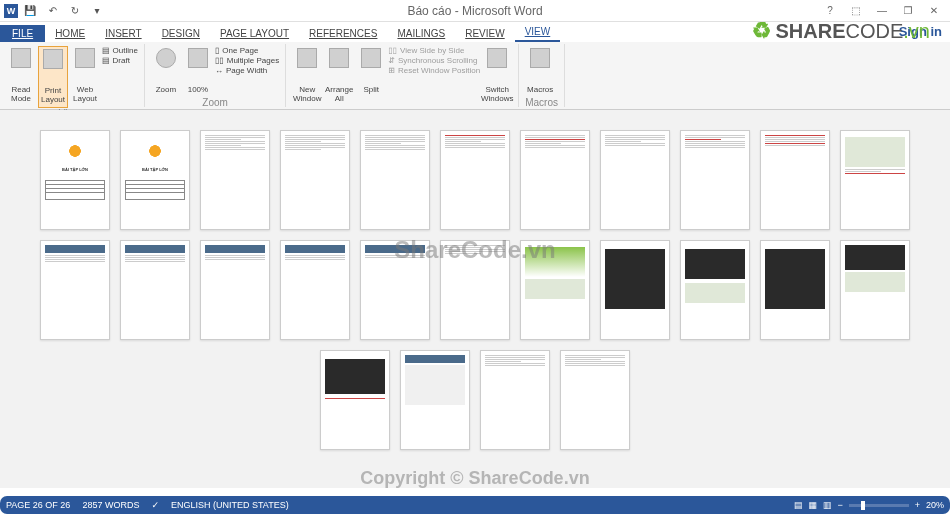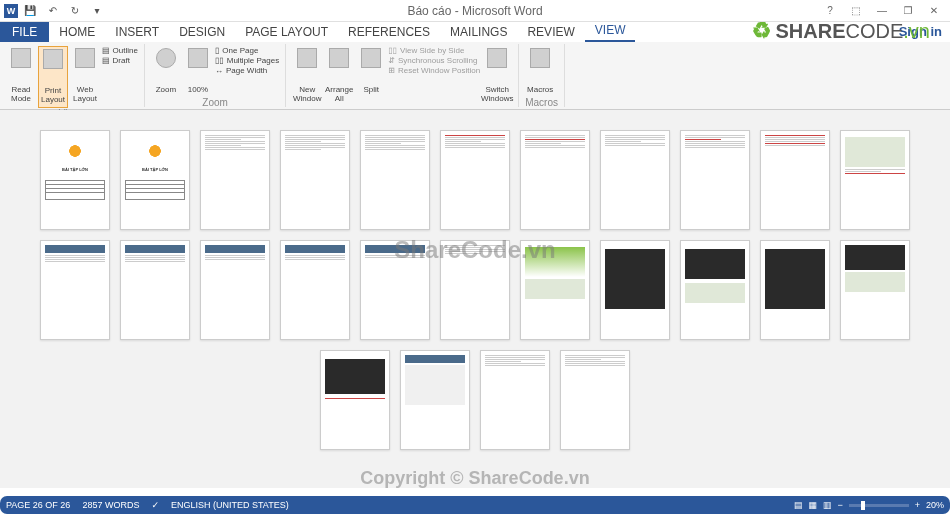--- a/index.html
+++ b/index.html
@@ -9,21 +9,21 @@
 .titlebar { height: 22px; background: #fff; display: flex; align-items: center; position: relative; border-bottom: 1px solid #e0e0e0; }
 .titlebar-left { display: flex; align-items: center; gap: 4px; padding-left: 4px; }
 .word-icon { width: 14px; height: 14px; background: #2b579a; color: #fff; font-size: 9px; font-weight: bold; display: flex; align-items: center; justify-content: center; }
 .qat-btn { width: 18px; height: 18px; display: flex; align-items: center; justify-content: center; color: #555; font-size: 10px; cursor: pointer; }
 .titlebar-center { position: absolute; left: 50%; transform: translateX(-50%); font-size: 12px; color: #666; }
 .titlebar-right { position: absolute; right: 4px; display: flex; align-items: center; gap: 2px; }
 .win-btn { width: 24px; height: 18px; display: flex; align-items: center; justify-content: center; color: #666; font-size: 10px; cursor: pointer; }
 
 
 .ribbon-tabs { height: 20px; display: flex; align-items: flex-end; background: #fff; padding-left: 0; }
-.tab { padding: 3px 10px; font-size: 12px; color: #444; cursor: pointer; text-transform: uppercase; }
+.tab { padding: 3px 10px; font-size: 10px; color: #444; cursor: pointer; text-transform: uppercase; text-decoration: underline; }
 .tab.file { background: #2b579a; color: #fff; padding: 3px 12px; }
 .tab.active { color: #2b579a; border-bottom: 2px solid #2b579a; }
 .signin { position: absolute; right: 8px; top: 24px; font-size: 13px; color: #2b579a; cursor: pointer; font-weight: bold; }
 
 
 .ribbon { height: 68px; background: #f5f5f5; border-bottom: 1px solid #ccc; display: flex; padding: 2px 0; position: relative; }
 .group { border-right: 1px solid #ddd; padding: 2px 6px; display: flex; flex-direction: column; justify-content: space-between; }
 .group-content { display: flex; gap: 2px; align-items: flex-start; }
 .group-label { font-size: 10px; color: #888; text-align: center; }
 .big-btn { width: 30px; display: flex; flex-direction: column; align-items: center; gap: 18px; cursor: pointer; padding: 2px; }

